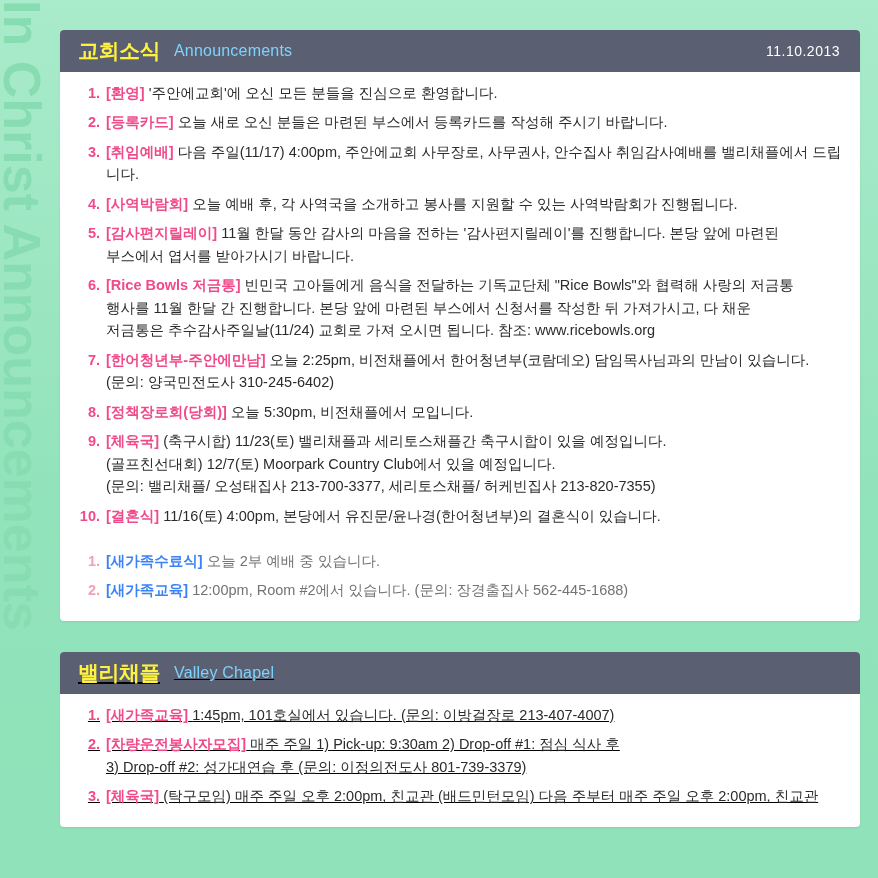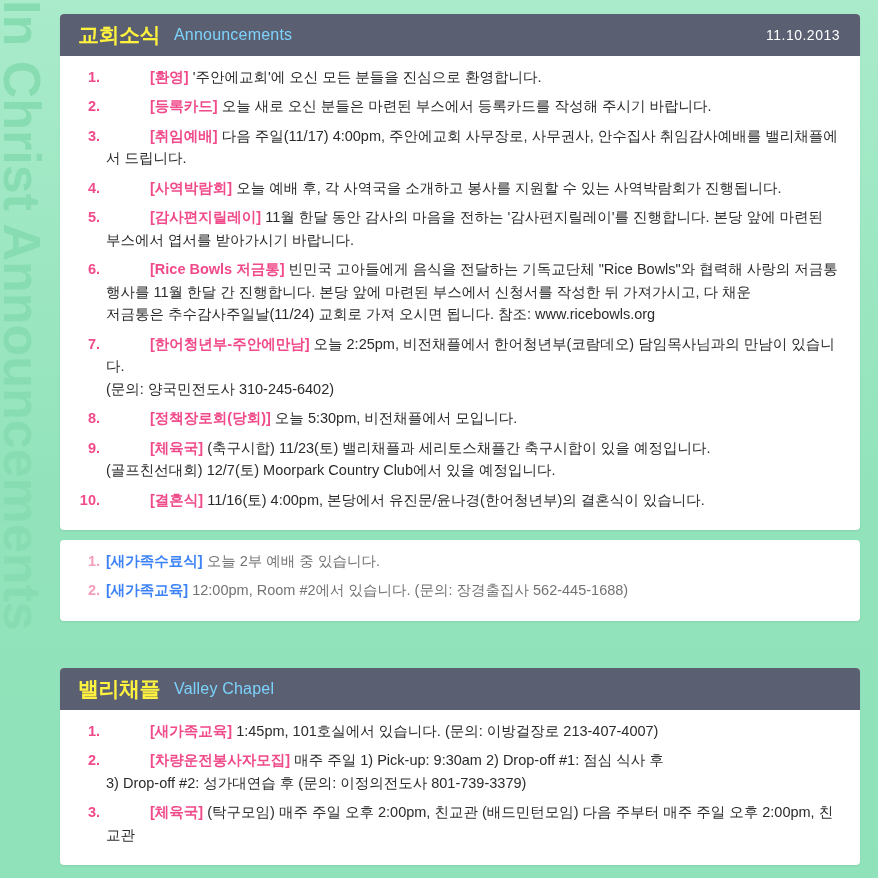--- a/index.html
+++ b/index.html
@@ -95,21 +95,20 @@
     font-weight: bold;
     padding-right: 6px;
     box-sizing: content-box;
   }
   .itxt {
     flex: 1;
   }
   .tag {
     color: #f04a8a;
     font-weight: bold;
-    margin-left: 44px;
   }
   .tag-soft {
     color: #3b82f6;
     font-weight: bold;
   }
   .num-soft {
     color: #f49ebd;
   }
   .body-text {
     color: #2b2b2b;
@@ -122,21 +121,21 @@
     padding-left: 0px;
   }
 </style>
 </head>
 <body>
 
 <div id="page">
 
   <div class="watermark">In Christ Announcements</div>
 
-  <div class="card" id="card0" style="top:14px;">
+  <div class="card" id="card0" style="top:30px;">
     <div class="card-header">
       <span class="hdr-ko">교회소식</span>
       <span class="hdr-en">Announcements</span>
       <span class="hdr-date">11.10.2013</span>
     </div>
     <div class="card-body" id="body0">
         <div class="item">
           <span class="num">1.</span>
           <span class="itxt"><span class="tag">[환영]</span> <span class="body-text">'주안에교회'에 오신 모든 분들을 진심으로 환영합니다.</span></span>
         </div>
@@ -163,21 +162,21 @@
         <div class="item">
           <span class="num">7.</span>
           <span class="itxt"><span class="tag">[한어청년부-주안에만남]</span> <span class="body-text">오늘 2:25pm, 비전채플에서 한어청년부(코람데오) 담임목사님과의 만남이 있습니다.</span><span class="body-text sub">(문의: 양국민전도사 310-245-6402)</span></span>
         </div>
         <div class="item">
           <span class="num">8.</span>
           <span class="itxt"><span class="tag">[정책장로회(당회)]</span> <span class="body-text">오늘 5:30pm, 비전채플에서 모입니다.</span></span>
         </div>
         <div class="item">
           <span class="num">9.</span>
-          <span class="itxt"><span class="tag">[체육국]</span> <span class="body-text">(축구시합) 11/23(토) 밸리채플과 세리토스채플간 축구시합이 있을 예정입니다.</span><span class="body-text sub">(골프친선대회) 12/7(토) Moorpark Country Club에서 있을 예정입니다.</span></span>
+          <span class="itxt"><span class="tag">[체육국]</span> <span class="body-text">(축구시합) 11/23(토) 밸리채플과 세리토스채플간 축구시합이 있을 예정입니다.</span><span class="body-text sub">(골프친선대회) 12/7(토) Moorpark Country Club에서 있을 예정입니다.</span><span class="body-text sub">(문의: 밸리채플/ 오성태집사 213-700-3377, 세리토스채플/ 허케빈집사 213-820-7355)</span></span>
         </div>
         <div class="item">
           <span class="num">10.</span>
           <span class="itxt"><span class="tag">[결혼식]</span> <span class="body-text">11/16(토) 4:00pm, 본당에서 유진문/윤나경(한어청년부)의 결혼식이 있습니다.</span></span>
         </div>
       </div>
   </div>
 
   <div class="card" id="card1" style="top:540px;">
     <div class="card-body" id="body1">
@@ -185,21 +184,21 @@
           <span class="num num-soft">1.</span>
           <span class="itxt"><span class="tag-soft">[새가족수료식]</span> <span class="body-text soft-body">오늘 2부 예배 중 있습니다.</span></span>
         </div>
         <div class="item">
           <span class="num num-soft">2.</span>
           <span class="itxt"><span class="tag-soft">[새가족교육]</span> <span class="body-text soft-body">12:00pm, Room #2에서 있습니다. (문의: 장경출집사 562-445-1688)</span></span>
         </div>
       </div>
   </div>
 
-  <div class="card" id="card2" style="top:668px;">
+  <div class="card" id="card2" style="top:652px;text-decoration:underline;">
     <div class="card-header">
       <span class="hdr-ko">밸리채플</span>
       <span class="hdr-en">Valley Chapel</span>
       <span class="hdr-date"></span>
     </div>
     <div class="card-body" id="body2">
         <div class="item">
           <span class="num">1.</span>
           <span class="itxt"><span class="tag">[새가족교육]</span> <span class="body-text">1:45pm, 101호실에서 있습니다. (문의: 이방걸장로 213-407-4007)</span></span>
         </div>

